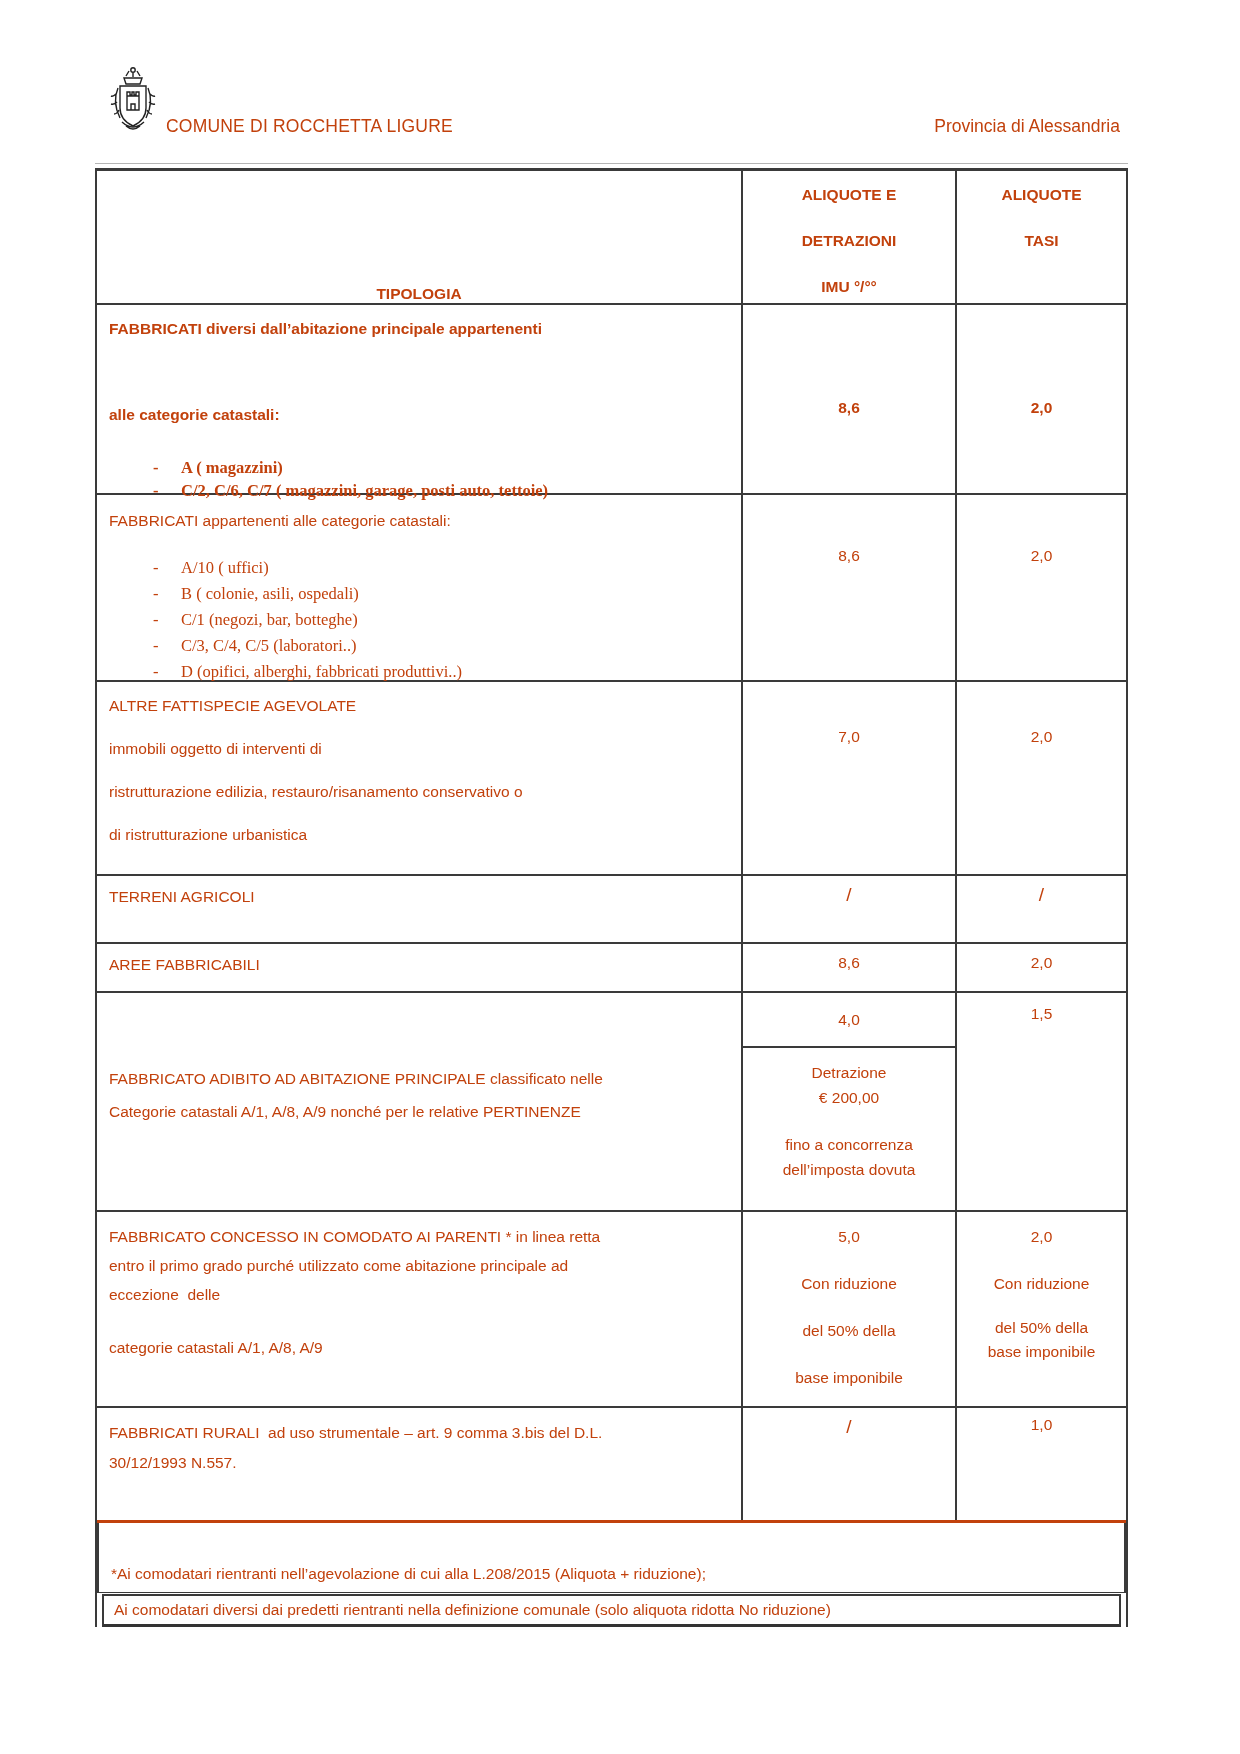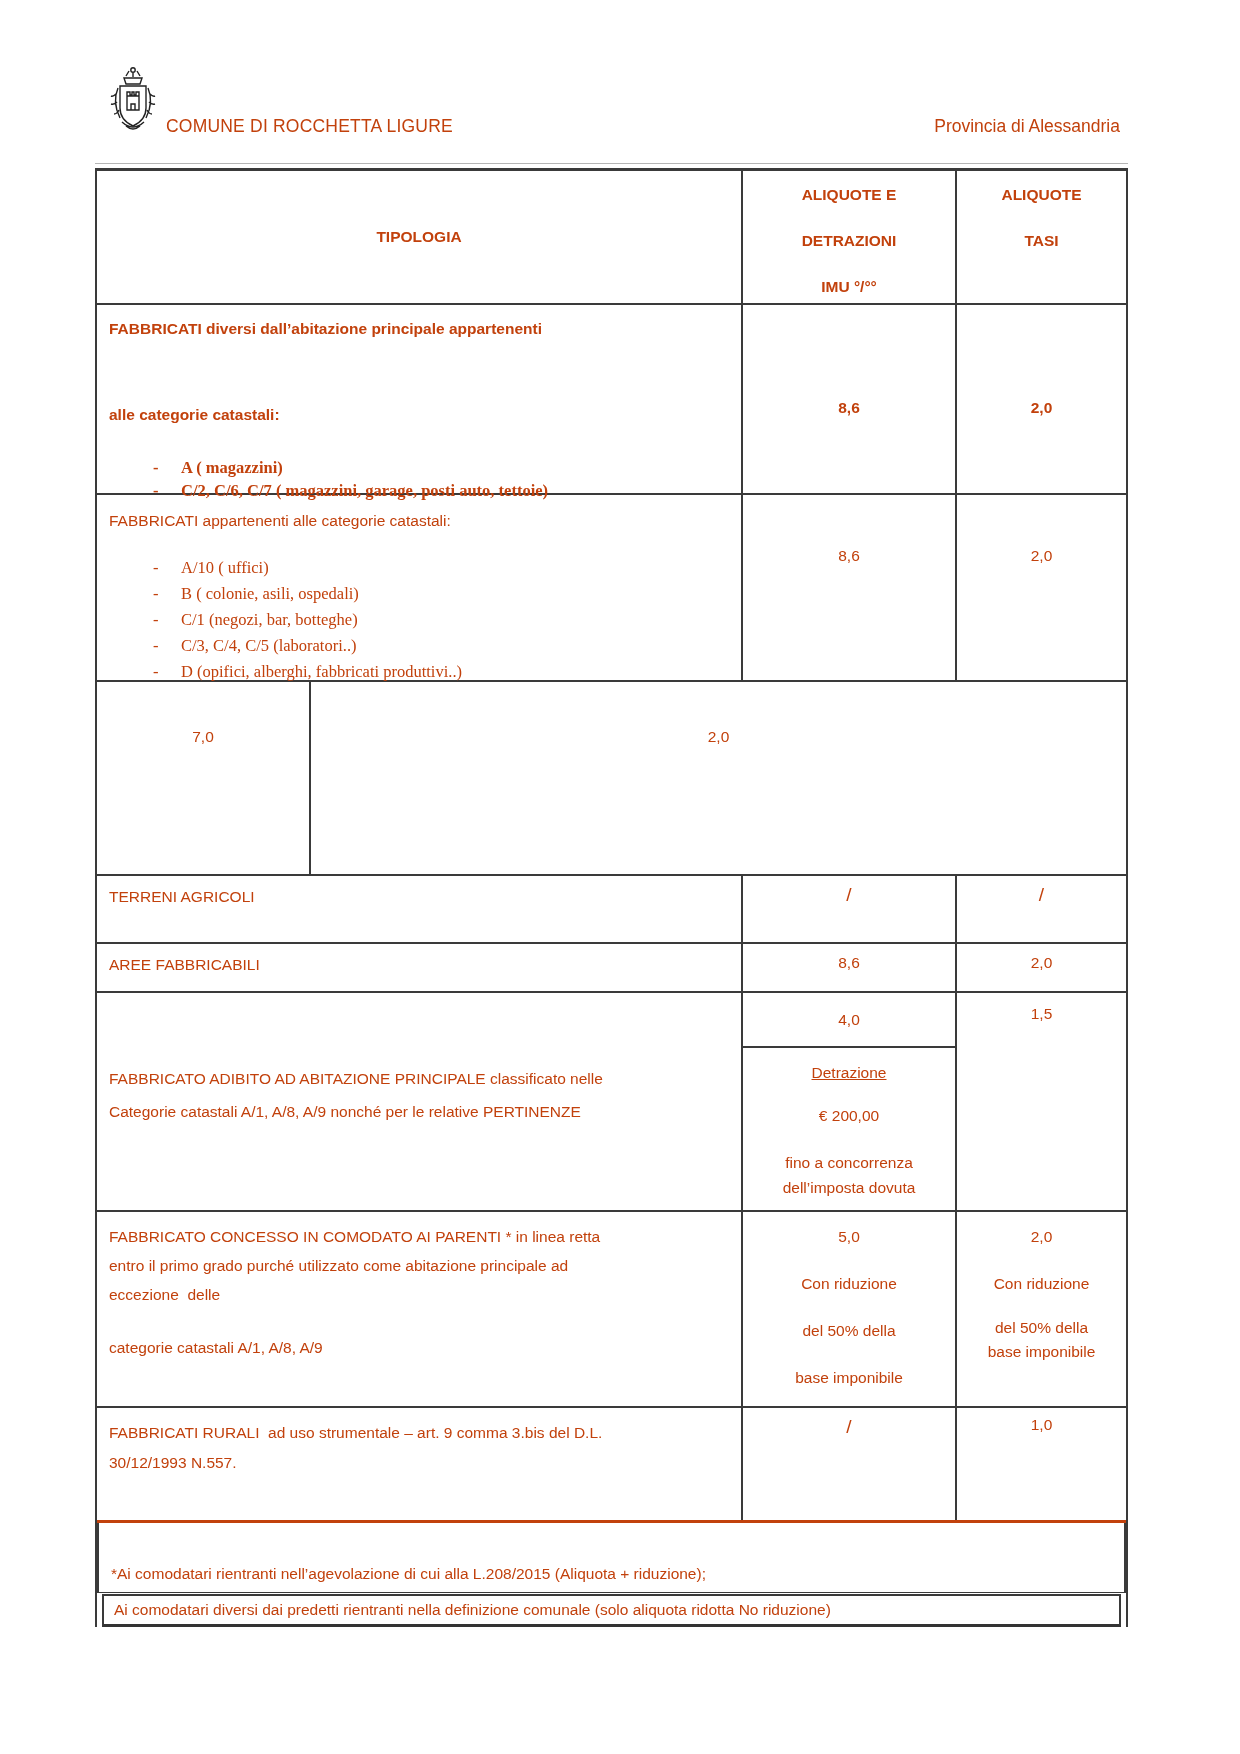--- a/index.html
+++ b/index.html
@@ -29,21 +29,21 @@
   }
   .row{display:flex;box-sizing:border-box;border-bottom:2px solid #3a3a3a;}
   .c1,.c2,.c3{box-sizing:border-box;}
   .c1{width:646px;border-right:2px solid #3a3a3a;}
   .c2{width:214px;border-right:2px solid #3a3a3a;text-align:center;}
   .c3{flex:1;text-align:center;}
   .ln{white-space:pre;}
 
   
   .rh{height:134px;font-weight:bold;}
-  .rh .c1{display:flex;align-items:center;justify-content:center;}
+  .rh .c1{display:flex;align-items:flex-end;justify-content:center;}
   .rh .c2,.rh .c3{padding-top:16px;}
   .hline{line-height:16px;margin-bottom:30px;}
 
   
   .bullet{display:flex;padding-left:44px;font-family:"Liberation Serif", serif;font-size:16.5px;}
   .bullet .dash{width:28px;}
 
   
   .r1{height:190px;font-weight:bold;}
   .r1 .c1{padding:12px 0 0 12px;}
@@ -73,21 +73,21 @@
   .r5 .c2,.r5 .c3{padding-top:10px;}
   .slash{font-size:19px;}
 
   
   .r6{height:219px;}
   .r6 .c1{display:flex;flex-direction:column;justify-content:center;padding:0 30px 14px 12px;}
   .r6 .c1 .ln{line-height:33px;white-space:normal;}
   .r6 .c2{padding:0;display:flex;flex-direction:column;}
   .r6top{height:53px;border-bottom:2px solid #3a3a3a;display:flex;align-items:center;justify-content:center;}
   .r6bot{padding-top:12px;}
-  .r6bot .d1{line-height:25px;margin-bottom:18px;text-decoration:underline;}
+  .r6bot .d1{line-height:25px;}
   .r6bot .d2{line-height:25px;margin-bottom:22px;}
   .r6bot .d3{line-height:25px;}
   .r6bot .d4{line-height:25px;}
   .r6 .c3{padding-top:12px;}
 
   
   .r7{height:196px;}
   .r7 .c1{padding:10px 0 0 12px;}
   .r7 .c1 .ln{line-height:29px;}
   .r7 .c1 .l4{margin-top:24px;}
@@ -182,20 +182,26 @@
         <div class="bullet">
             <span class="dash">-</span>
             <span class="ln">D (opifici, alberghi, fabbricati produttivi..)</span>
           </div>
       </div>
       <div class="c2"><span>8,6</span></div>
       <div class="c3"><span>2,0</span></div>
     </div>
 
     <div class="row r3">
+      <div class="c1">
+        <div class="ln">ALTRE FATTISPECIE AGEVOLATE</div>
+        <div class="ln">immobili oggetto di interventi di</div>
+        <div class="ln">ristrutturazione edilizia, restauro/risanamento conservativo o</div>
+        <div class="ln">di ristrutturazione urbanistica</div>
+      </div>
       <div class="c2"><span>7,0</span></div>
       <div class="c3"><span>2,0</span></div>
     </div>
 
     <div class="row r4">
       <div class="c1">
         <div class="ln">TERRENI AGRICOLI</div>
       </div>
       <div class="c2"><span class="slash">/</span></div>
       <div class="c3"><span class="slash">/</span></div>

